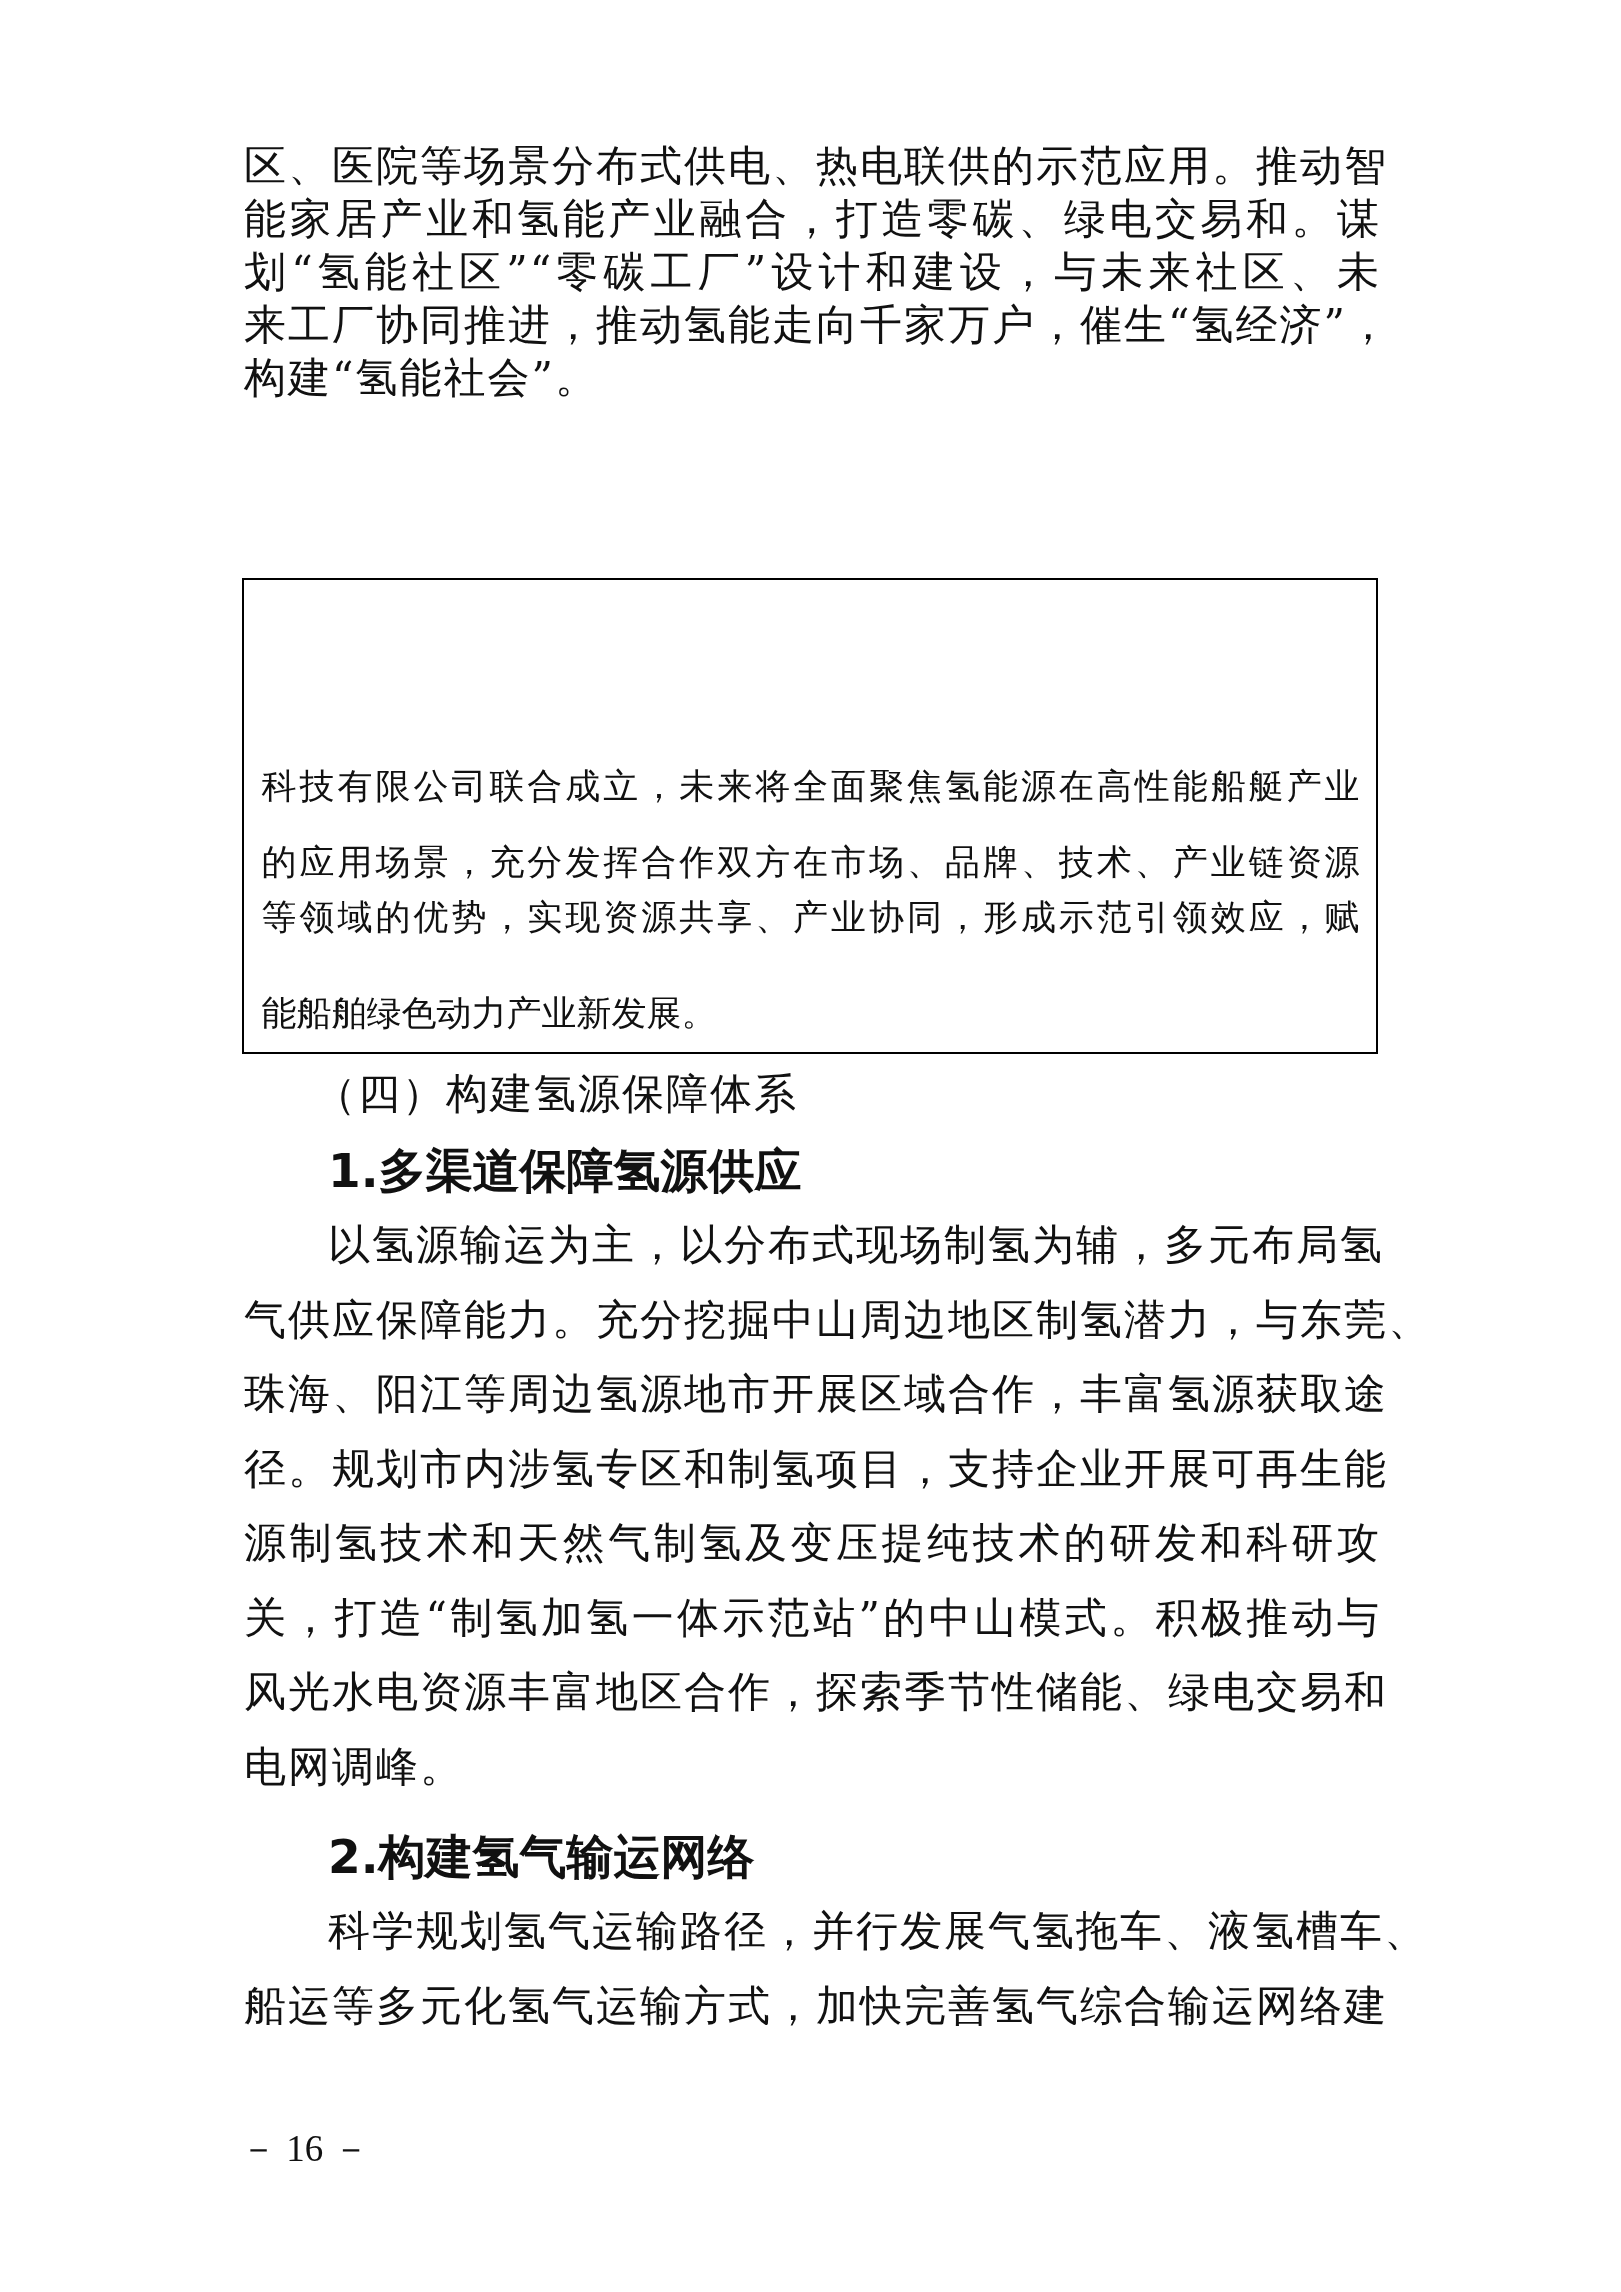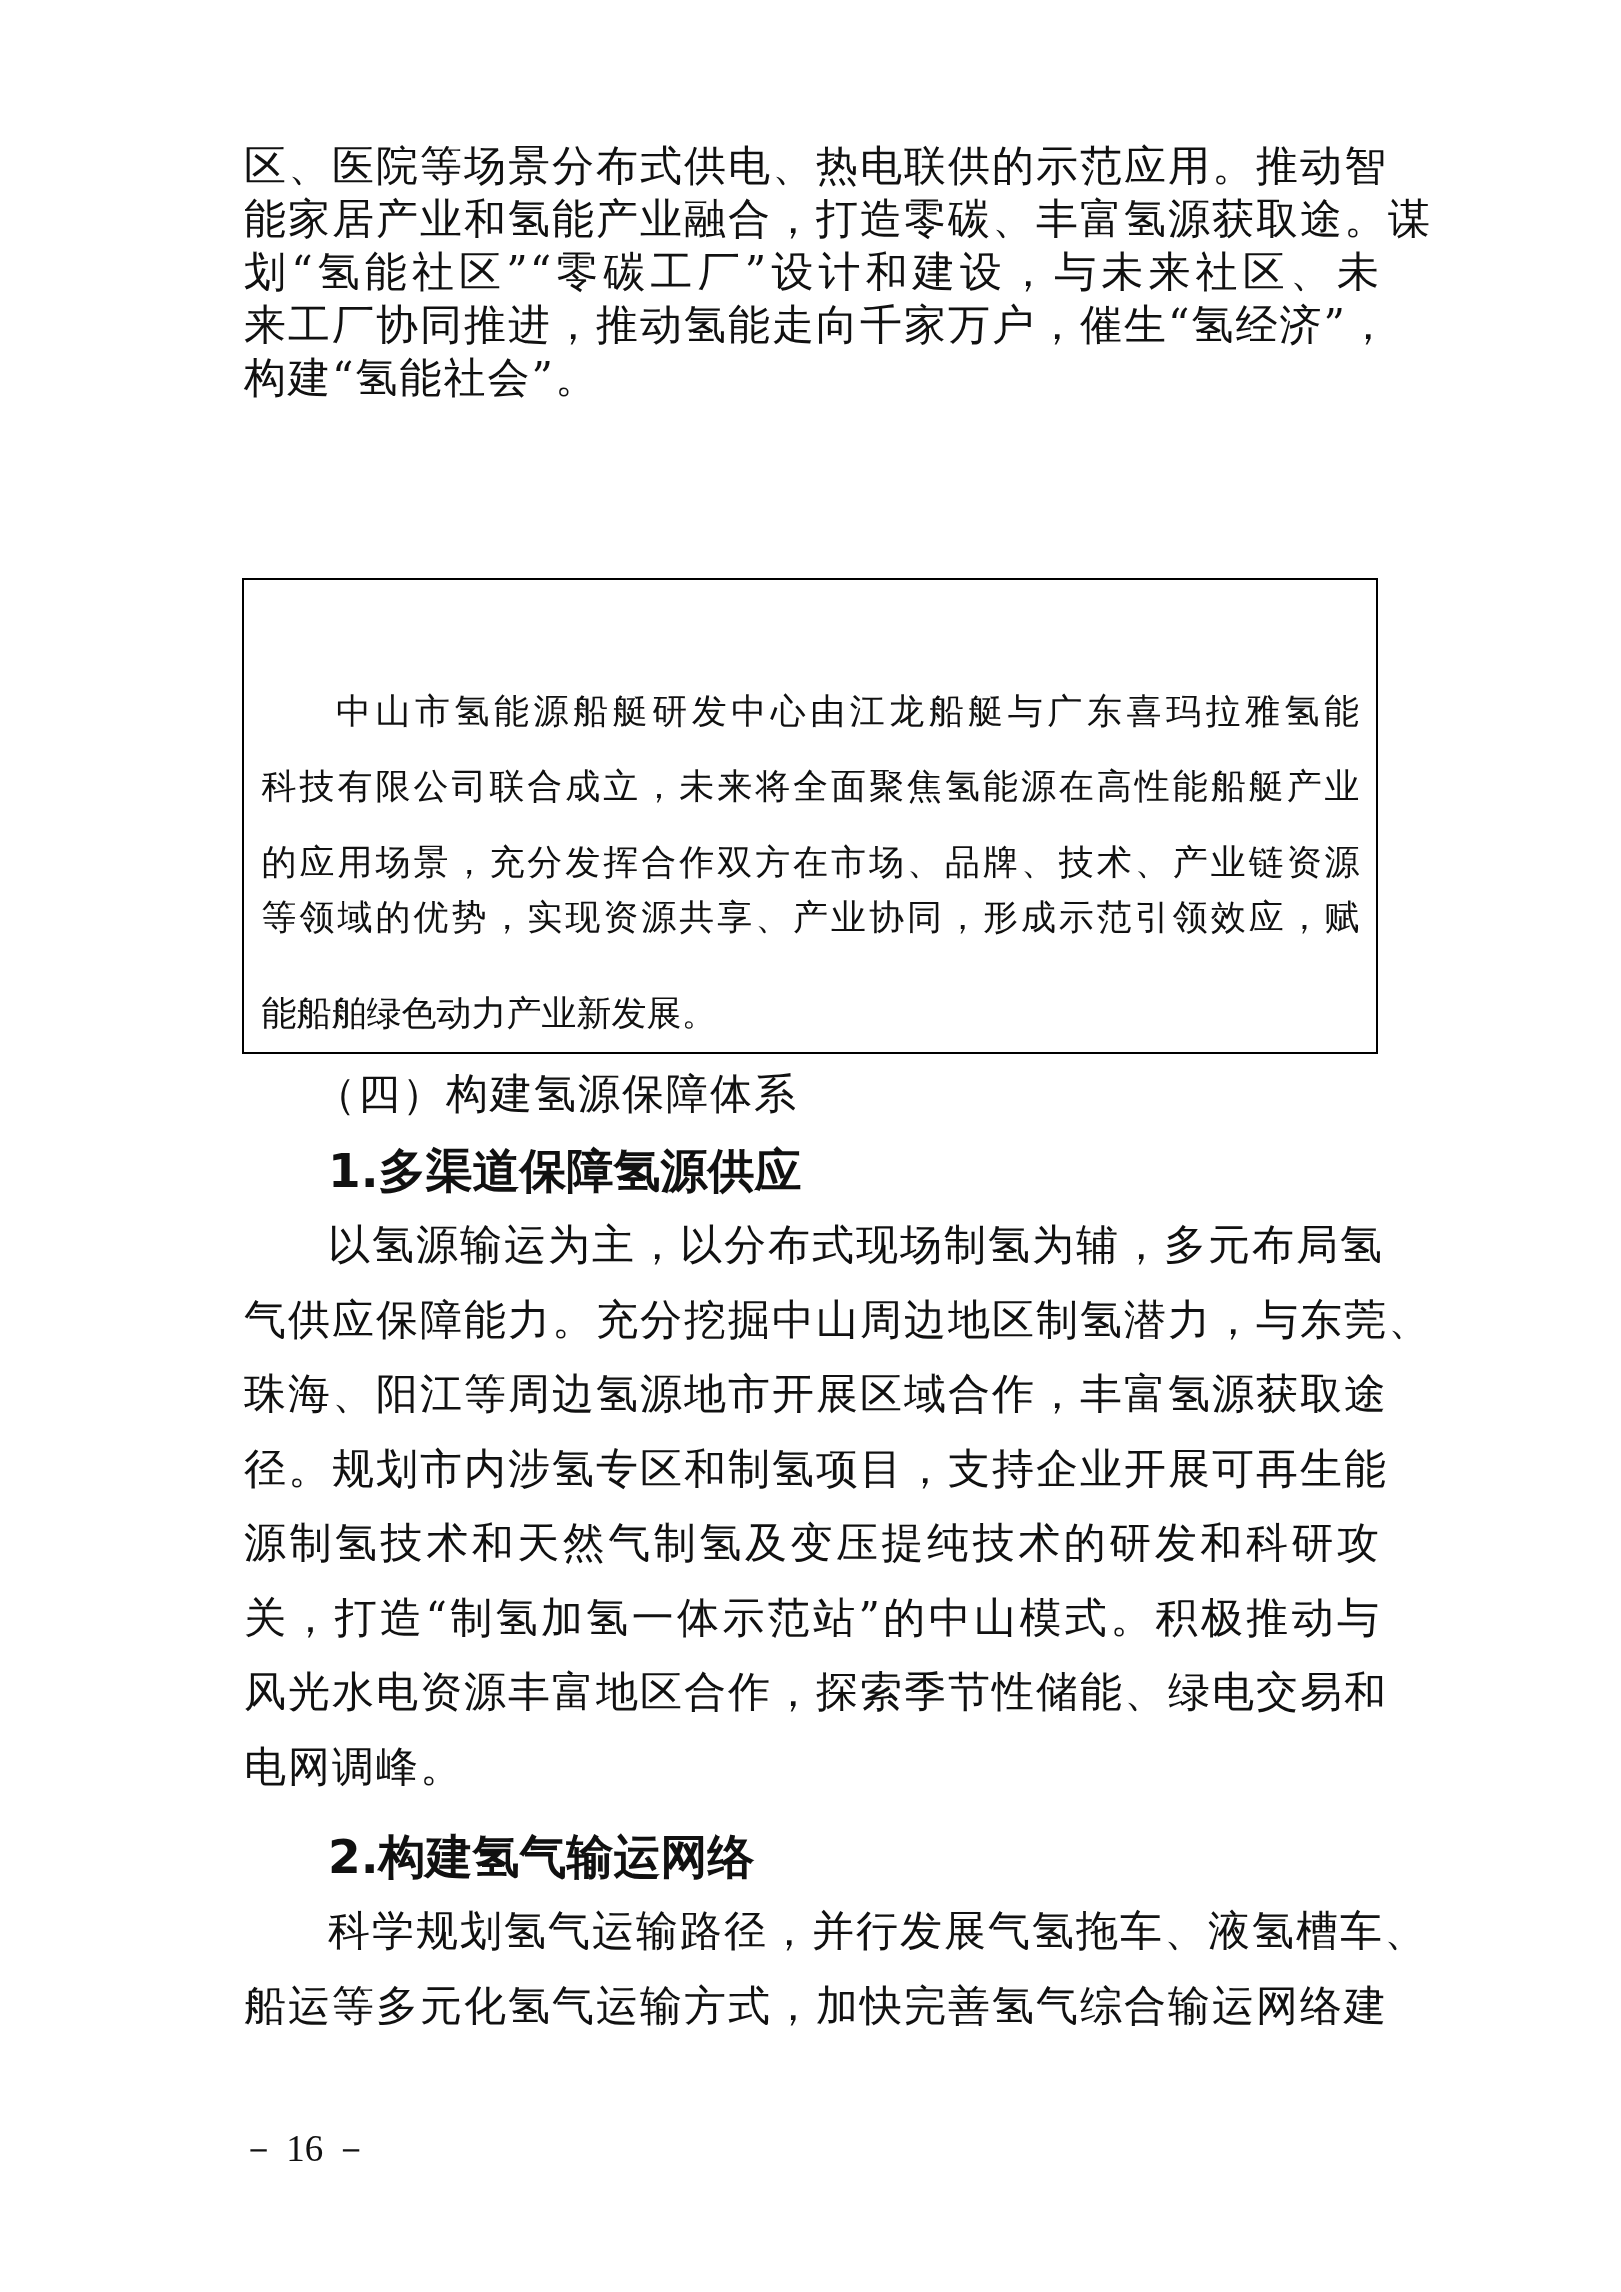--- a/index.html
+++ b/index.html
@@ -48,28 +48,27 @@
       font-family: "Liberation Serif", "DejaVu Serif", serif;
     }
   </style>
 </head>
 <body>
 
 <div class="page">
 
   <div>
     <div class="line" style="top:140px;">区、医院等场景分布式供电、热电联供的示范应用。推动智</div>
-    <div class="line" style="top:193px;">能家居产业和氢能产业融合，打造零碳、丰富氢源获取途。谋</div>
+    <div class="line" style="top:193px;">能家居产业和氢能产业融合，打造零碳、绿电交易和。谋</div>
     <div class="line" style="top:246px;">划“氢能社区”“零碳工厂”设计和建设，与未来社区、未</div>
     <div class="line" style="top:299px;">来工厂协同推进，推动氢能走向千家万户，催生“氢经济”，</div>
     <div class="line last" style="top:352px;">构建“氢能社会”。</div>
   </div>
 
   <div class="box">
-    <div class="box-line indent2" style="top:110px;">中山市氢能源船艇研发中心由江龙船艇与广东喜玛拉雅氢能</div>
     <div class="box-line" style="top:185px;">科技有限公司联合成立，未来将全面聚焦氢能源在高性能船艇产业</div>
     <div class="box-line" style="top:261px;">的应用场景，充分发挥合作双方在市场、品牌、技术、产业链资源</div>
     <div class="box-line" style="top:316px;">等领域的优势，实现资源共享、产业协同，形成示范引领效应，赋</div>
     <div class="box-line last" style="top:412px;">能船舶绿色动力产业新发展。</div>
   </div>
 
   <div class="heading" style="left:314px; top:1068px;">（四）构建氢源保障体系</div>
 
   <div class="bold-heading" style="top:1145px;">1.多渠道保障氢源供应</div>
   <div>

